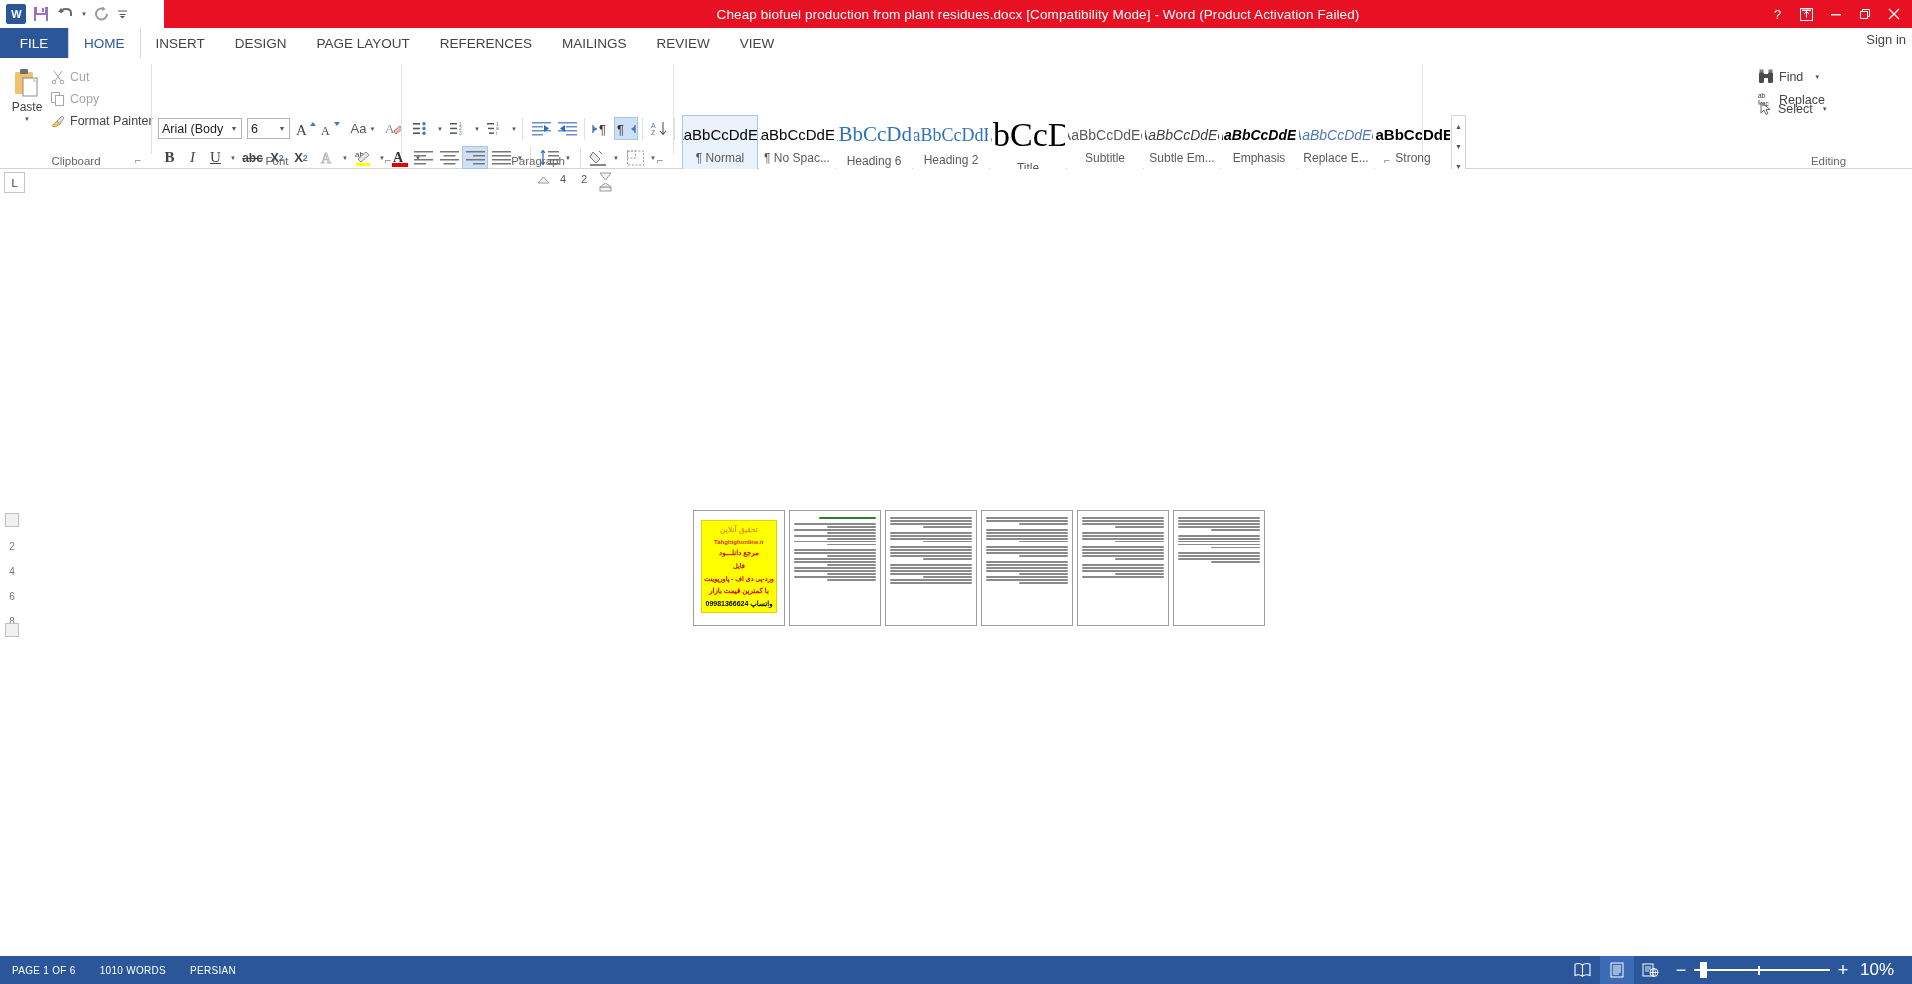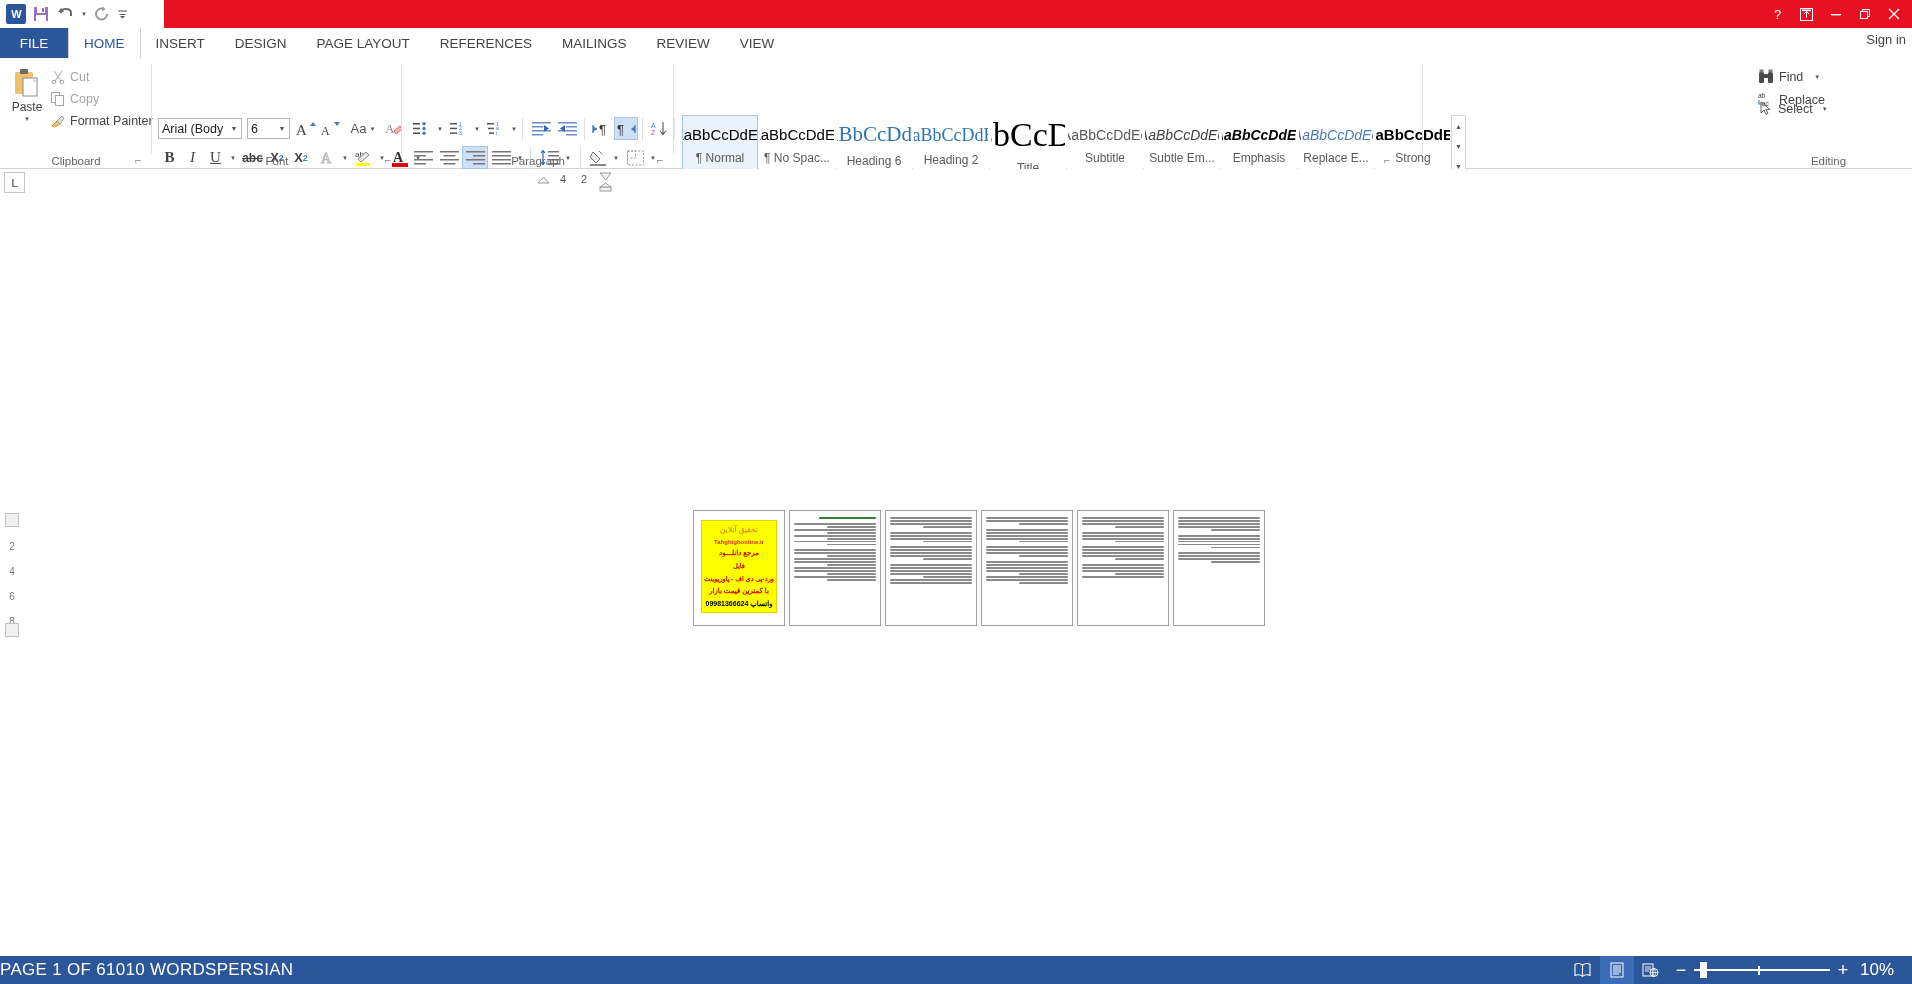--- a/index.html
+++ b/index.html
@@ -189,21 +189,21 @@
   .ln { height: 1.6px; background: #8a8a8a; margin: 1.4px 0; border-radius: 1px; }
   .ln.short { width: 60%; margin-left: auto; }
   .ln.green { background: #2e7d32; width: 70%; margin-left: auto; }
   .ln.gap { margin-top: 4px; }
 
   
   .status {
     position: absolute; left: 0; top: 956px; width: 1912px; height: 28px;
     background: #2b579a; color: #ffffff; display: flex; align-items: center;
   }
-  .st-item { font-size: 17px; padding: 0 0; cursor: pointer; white-space: nowrap; letter-spacing: .3px; }
+  .st-item { font-size: 10px; padding: 0 12px; cursor: pointer; white-space: nowrap; letter-spacing: .3px; }
   .st-right { position: absolute; right: 0; top: 0; height: 28px; display: flex; align-items: center; }
   .vbtn {
     width: 34px; height: 28px; display: flex; align-items: center; justify-content: center;
     cursor: pointer; color: #fff;
   }
   .vbtn.active { background: #3b6bb5; }
   .zoomwrap { display: flex; align-items: center; gap: 0px; padding-right: 8px; }
   .zslider { position: relative; width: 136px; height: 28px; display: flex; align-items: center; }
   .ztrack { position: absolute; left: 0; right: 0; height: 2px; background: #ffffff; }
   .zmid { position: absolute; left: 64px; width: 2px; height: 9px; background: #ffffff; }
@@ -246,20 +246,21 @@
         </svg>
     </div>
     <div class="qat-icon" style="width:12px">
       <svg width="9" height="9" viewBox="0 0 9 9">
           <path d="M0 1 L9 1 M1.5 4.5 L7.5 4.5" stroke="#555" stroke-width="1"></path>
           <path d="M2 6 L4.5 8.5 L7 6 Z" fill="#555"></path>
         </svg>
     </div>
   </div>
   <div class="title-red">
+    <div class="ttl">Cheap biofuel production from plant residues.docx [Compatibility Mode]  -  Word (Product Activation Failed)</div>
     <div class="wincontrols">
       <div class="wc">?</div>
       <div class="wc">
         <svg width="13" height="13" viewBox="0 0 13 13">
             <rect x="0.5" y="0.5" width="12" height="12" stroke="#fff" fill="none"></rect>
             <path d="M6.5 9.5 L6.5 3.5 M4 6 L6.5 3.5 L9 6" stroke="#fff" fill="none"></path>
             <rect x="2" y="1.5" width="9" height="1.6" fill="#fff"></rect>
           </svg>
       </div>
       <div class="wc">

